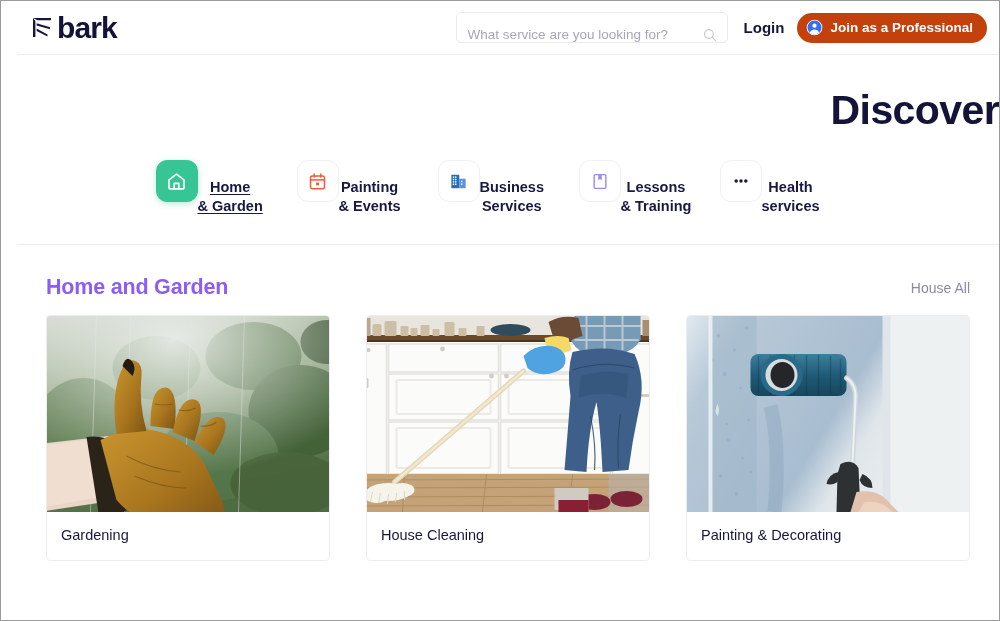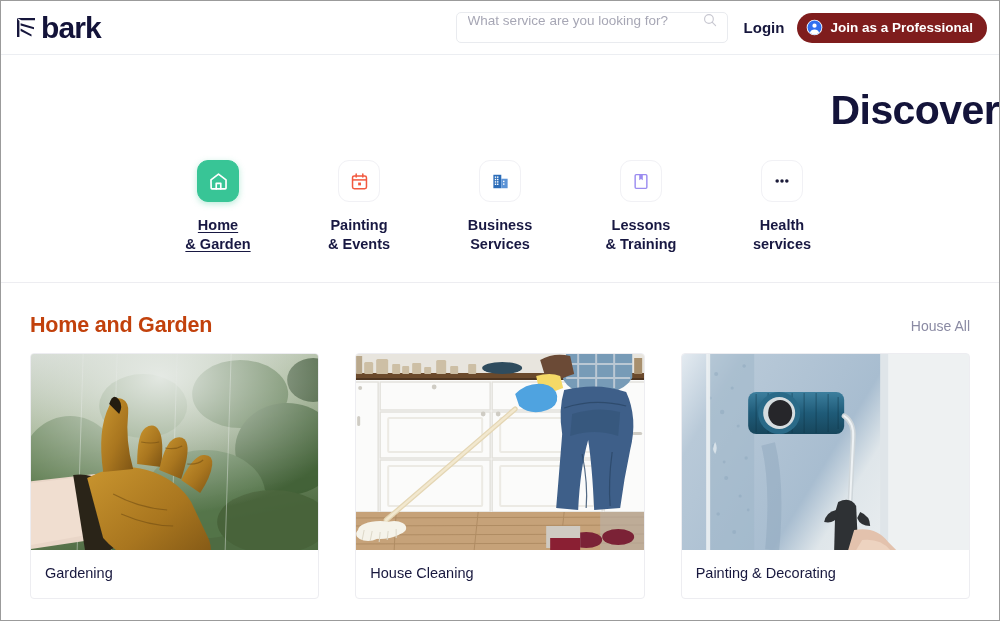--- a/index.html
+++ b/index.html
@@ -4,21 +4,21 @@
 <style>
   * { box-sizing: border-box; margin: 0; padding: 0; }
   html, body {
     width: 1000px; height: 621px;
     font-family: "Liberation Sans", sans-serif;
     background: #ffffff;
     overflow: hidden;
   }
   body { border: 1px solid #9b9b9b; }
 
-  .page { width: 998px; height: 619px; position: relative; background:#fff; overflow:hidden; }
+  .page { width: 998px; height: 619px; position: relative; background:#fff; overflow:hidden;padding-left:16px; }
 
   
   .header {
     height: 54px; width: 100%;
     display: flex; align-items: center;
     border-bottom: 1px solid #eceef2;
     padding: 0 12px 0 10px;
     position: relative;
   }
   .logo { display:flex; align-items:center; gap:1px; margin-left: 4px; }
@@ -28,40 +28,40 @@
     letter-spacing: -0.9px; line-height: 1; margin-left:-1px;
     font-family: "Liberation Sans", sans-serif;
   }
   .header-right {
     margin-left: auto; display:flex; align-items:center; gap: 0;
   }
   .search-box {
     width: 272px; height: 31px;
     border: 1px solid #e9ebef; border-radius: 5px;
     background:#fff;
-    display:flex; align-items:flex-start;
+    display:flex; align-items:flex-end;
     padding: 0 10px 0 11px;
     margin-right: 16px;
   }
   .search-input {
     flex: 1; border: none; outline: none;
     font-size: 13.5px; color:#4d4d63;
     font-family: "Liberation Sans", sans-serif;
     background: transparent;
   }
   .search-input::placeholder { color: #a7a7b5; }
   .search-icon { width: 14px; height: 14px; flex-shrink:0; opacity:.55; }
   .login-link {
     font-size: 15px; font-weight: 700; color:#16163c;
     text-decoration:none; margin-right: 13px; white-space:nowrap;
     cursor: pointer;
   }
   .join-btn {
     height: 30px; border-radius: 16px;
-    background: #7f1d1d; color:#fff;
+    background: #c2410c; color:#fff;
     display:flex; align-items:center; gap:7px;
     padding: 0 14px 0 9px; border:none; cursor:pointer;
     font-size: 13.5px; font-weight: 700;
     font-family: "Liberation Sans", sans-serif;
     white-space: nowrap;
   }
   .join-avatar { width:17px; height:17px; flex-shrink:0; }
 
   
   .discover-title {
@@ -71,21 +71,21 @@
   }
 
   
   .cat-nav {
     display:flex; justify-content:center;
     gap: 0; margin-top: 26px;
     padding-bottom: 28px;
   }
   .cat-item {
     width: 141px;
-    display:flex; flex-direction:column; align-items:center;
+    display:flex; flex-direction:row; align-items:flex-end;
     cursor: pointer; text-decoration:none;
   }
   .cat-tile {
     width: 42px; height: 42px; border-radius: 11px;
     display:flex; align-items:center; justify-content:center;
     background:#fff; border: 1px solid #f1f1f5;
     margin-bottom: 14px;
   }
   .cat-tile.active {
     background: #38c596; border-color:#38c596;
@@ -98,21 +98,21 @@
   .cat-item.active .cat-label { text-decoration: underline; text-underline-offset: 2px; }
 
   .divider { height:1px; background:#ededf1; width:100%; }
 
   
   .section { padding: 0 29px; }
   .section-head {
     display:flex; align-items:center; justify-content:space-between;
     margin-top: 30px; margin-bottom: 15px;
   }
-  .section-title { font-size: 21.5px; font-weight:700; color:#c2410c; letter-spacing:-0.2px; }
+  .section-title { font-size: 21.5px; font-weight:700; color:#8b5cf6; letter-spacing:-0.2px; }
   .view-all { font-size: 14px; color:#8a8aa3; text-decoration:none; cursor:pointer; }
 
   .cards { display:flex; gap: 36px; }
   .card {
     width: 299px;
     border: 1px solid #ededf1; border-radius: 4px;
     background:#fff; overflow:hidden; cursor:pointer;
   }
   .card-img { width:100%; height: 196px; display:block; }
   .card-title {

